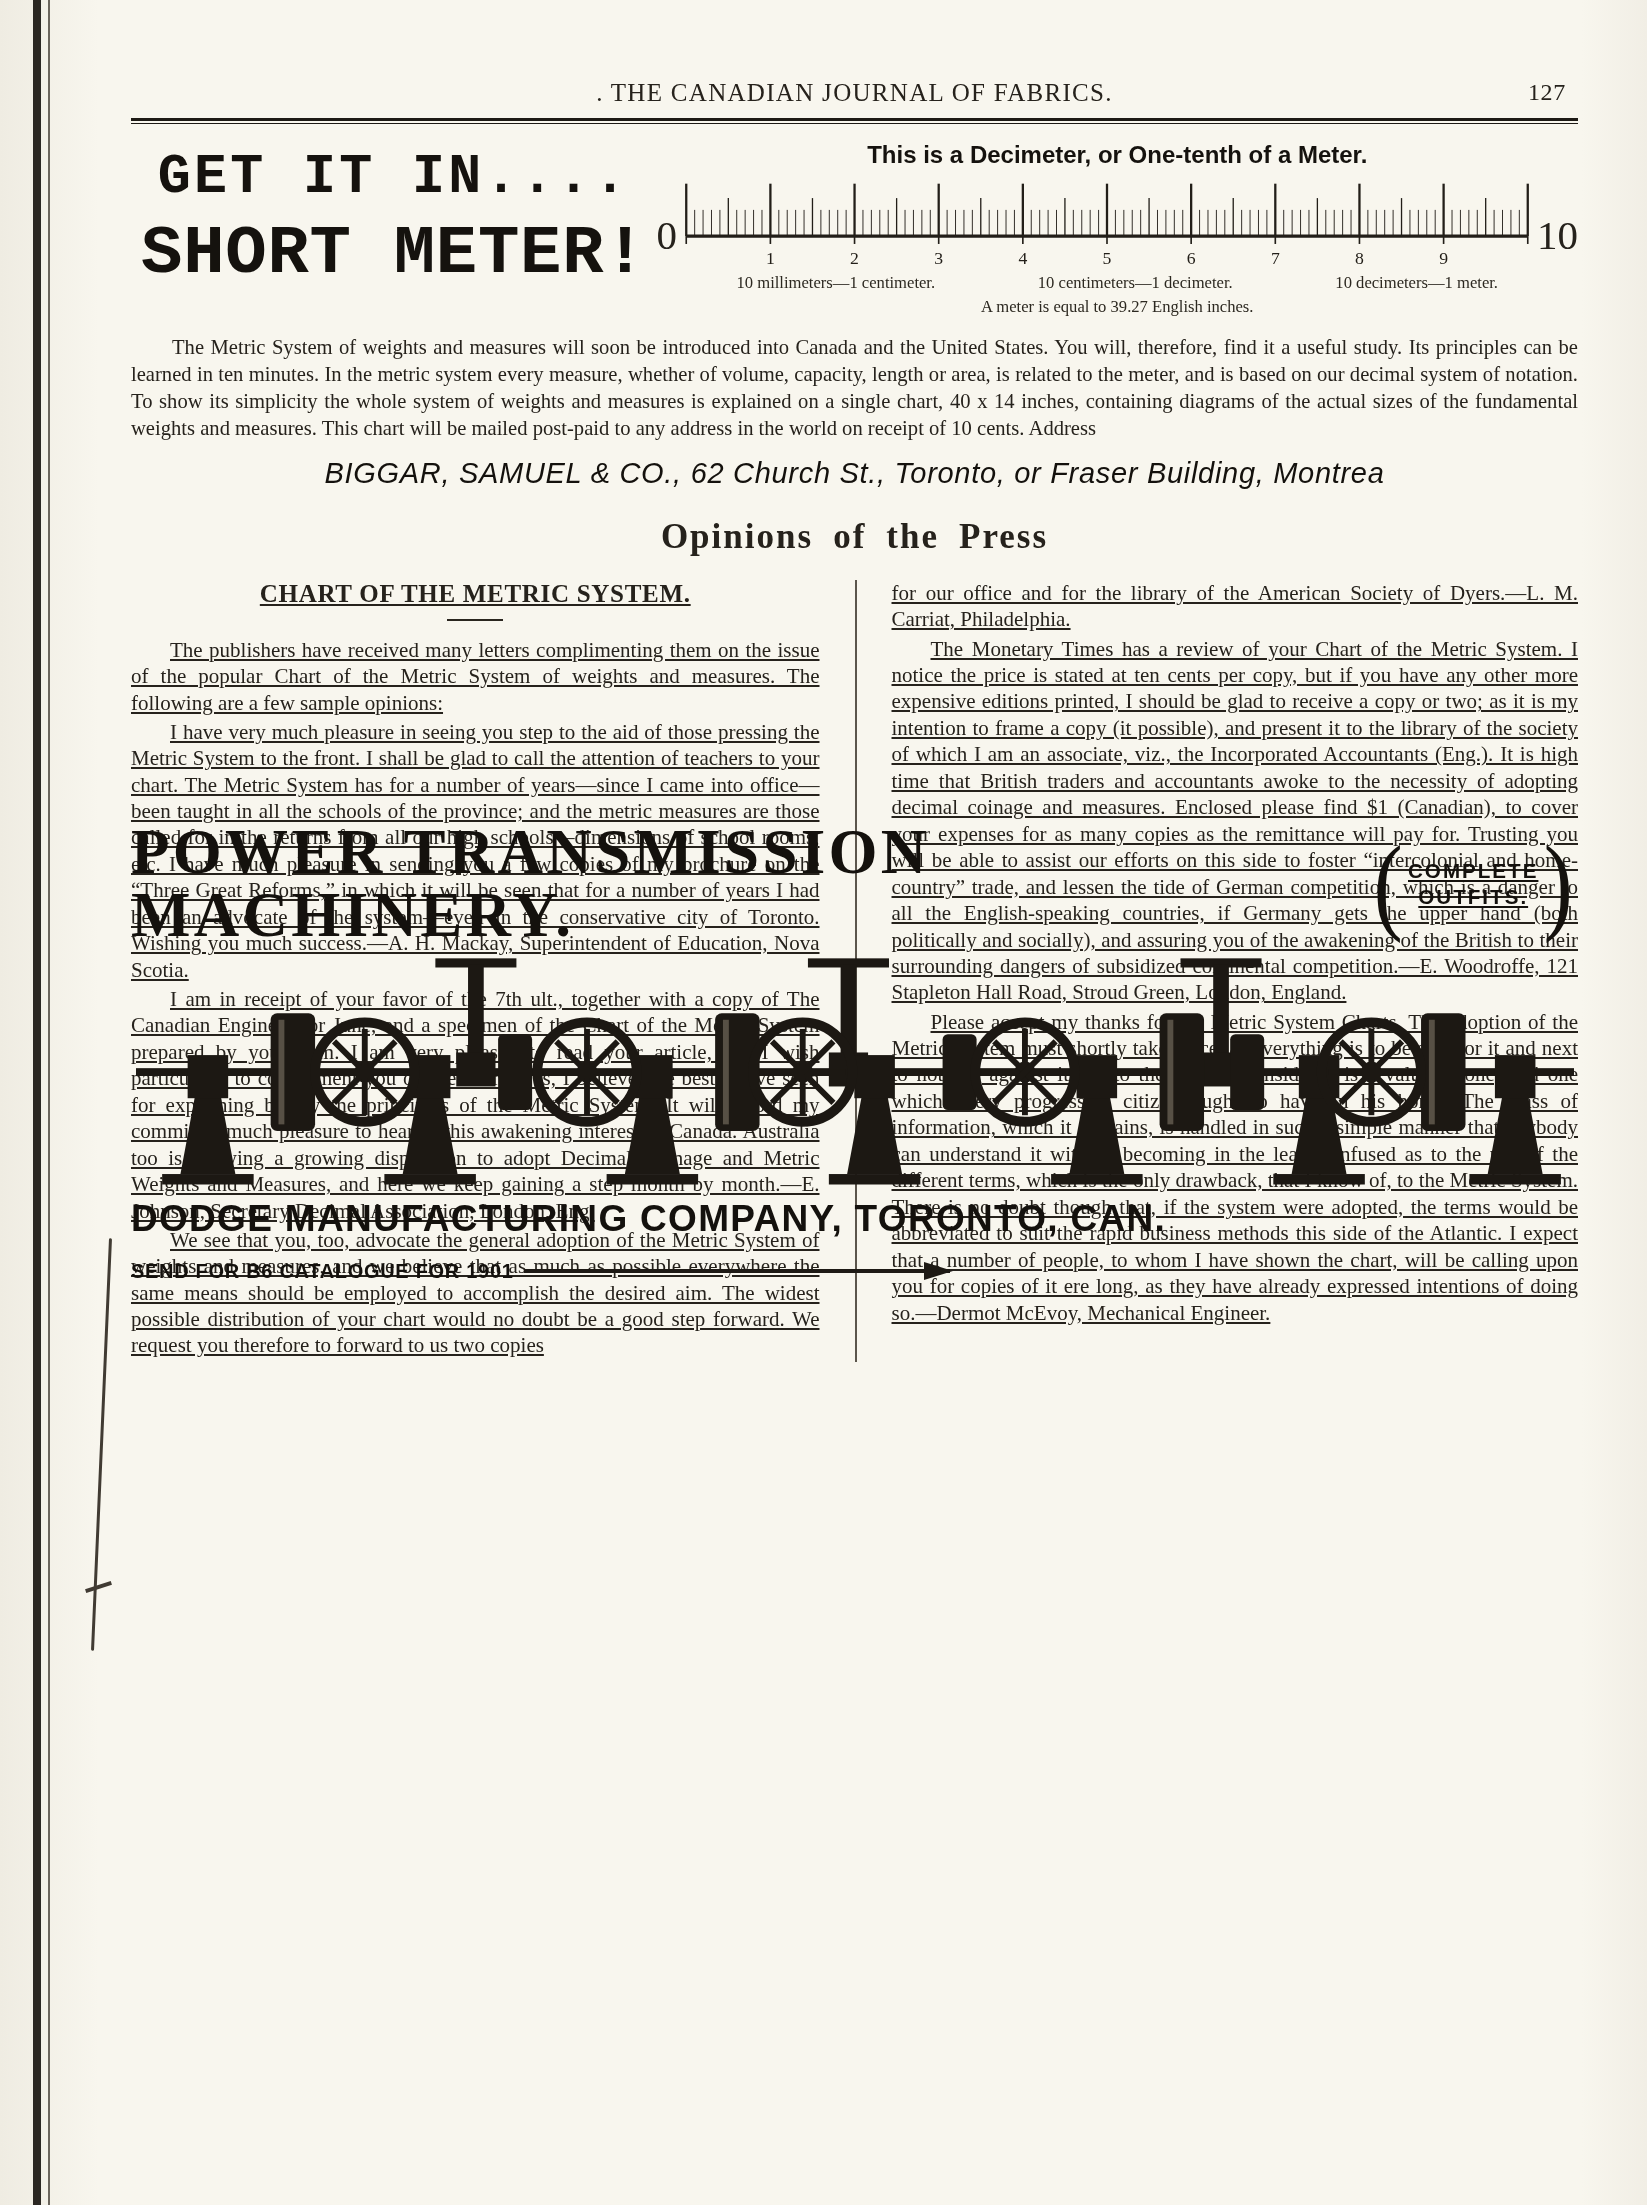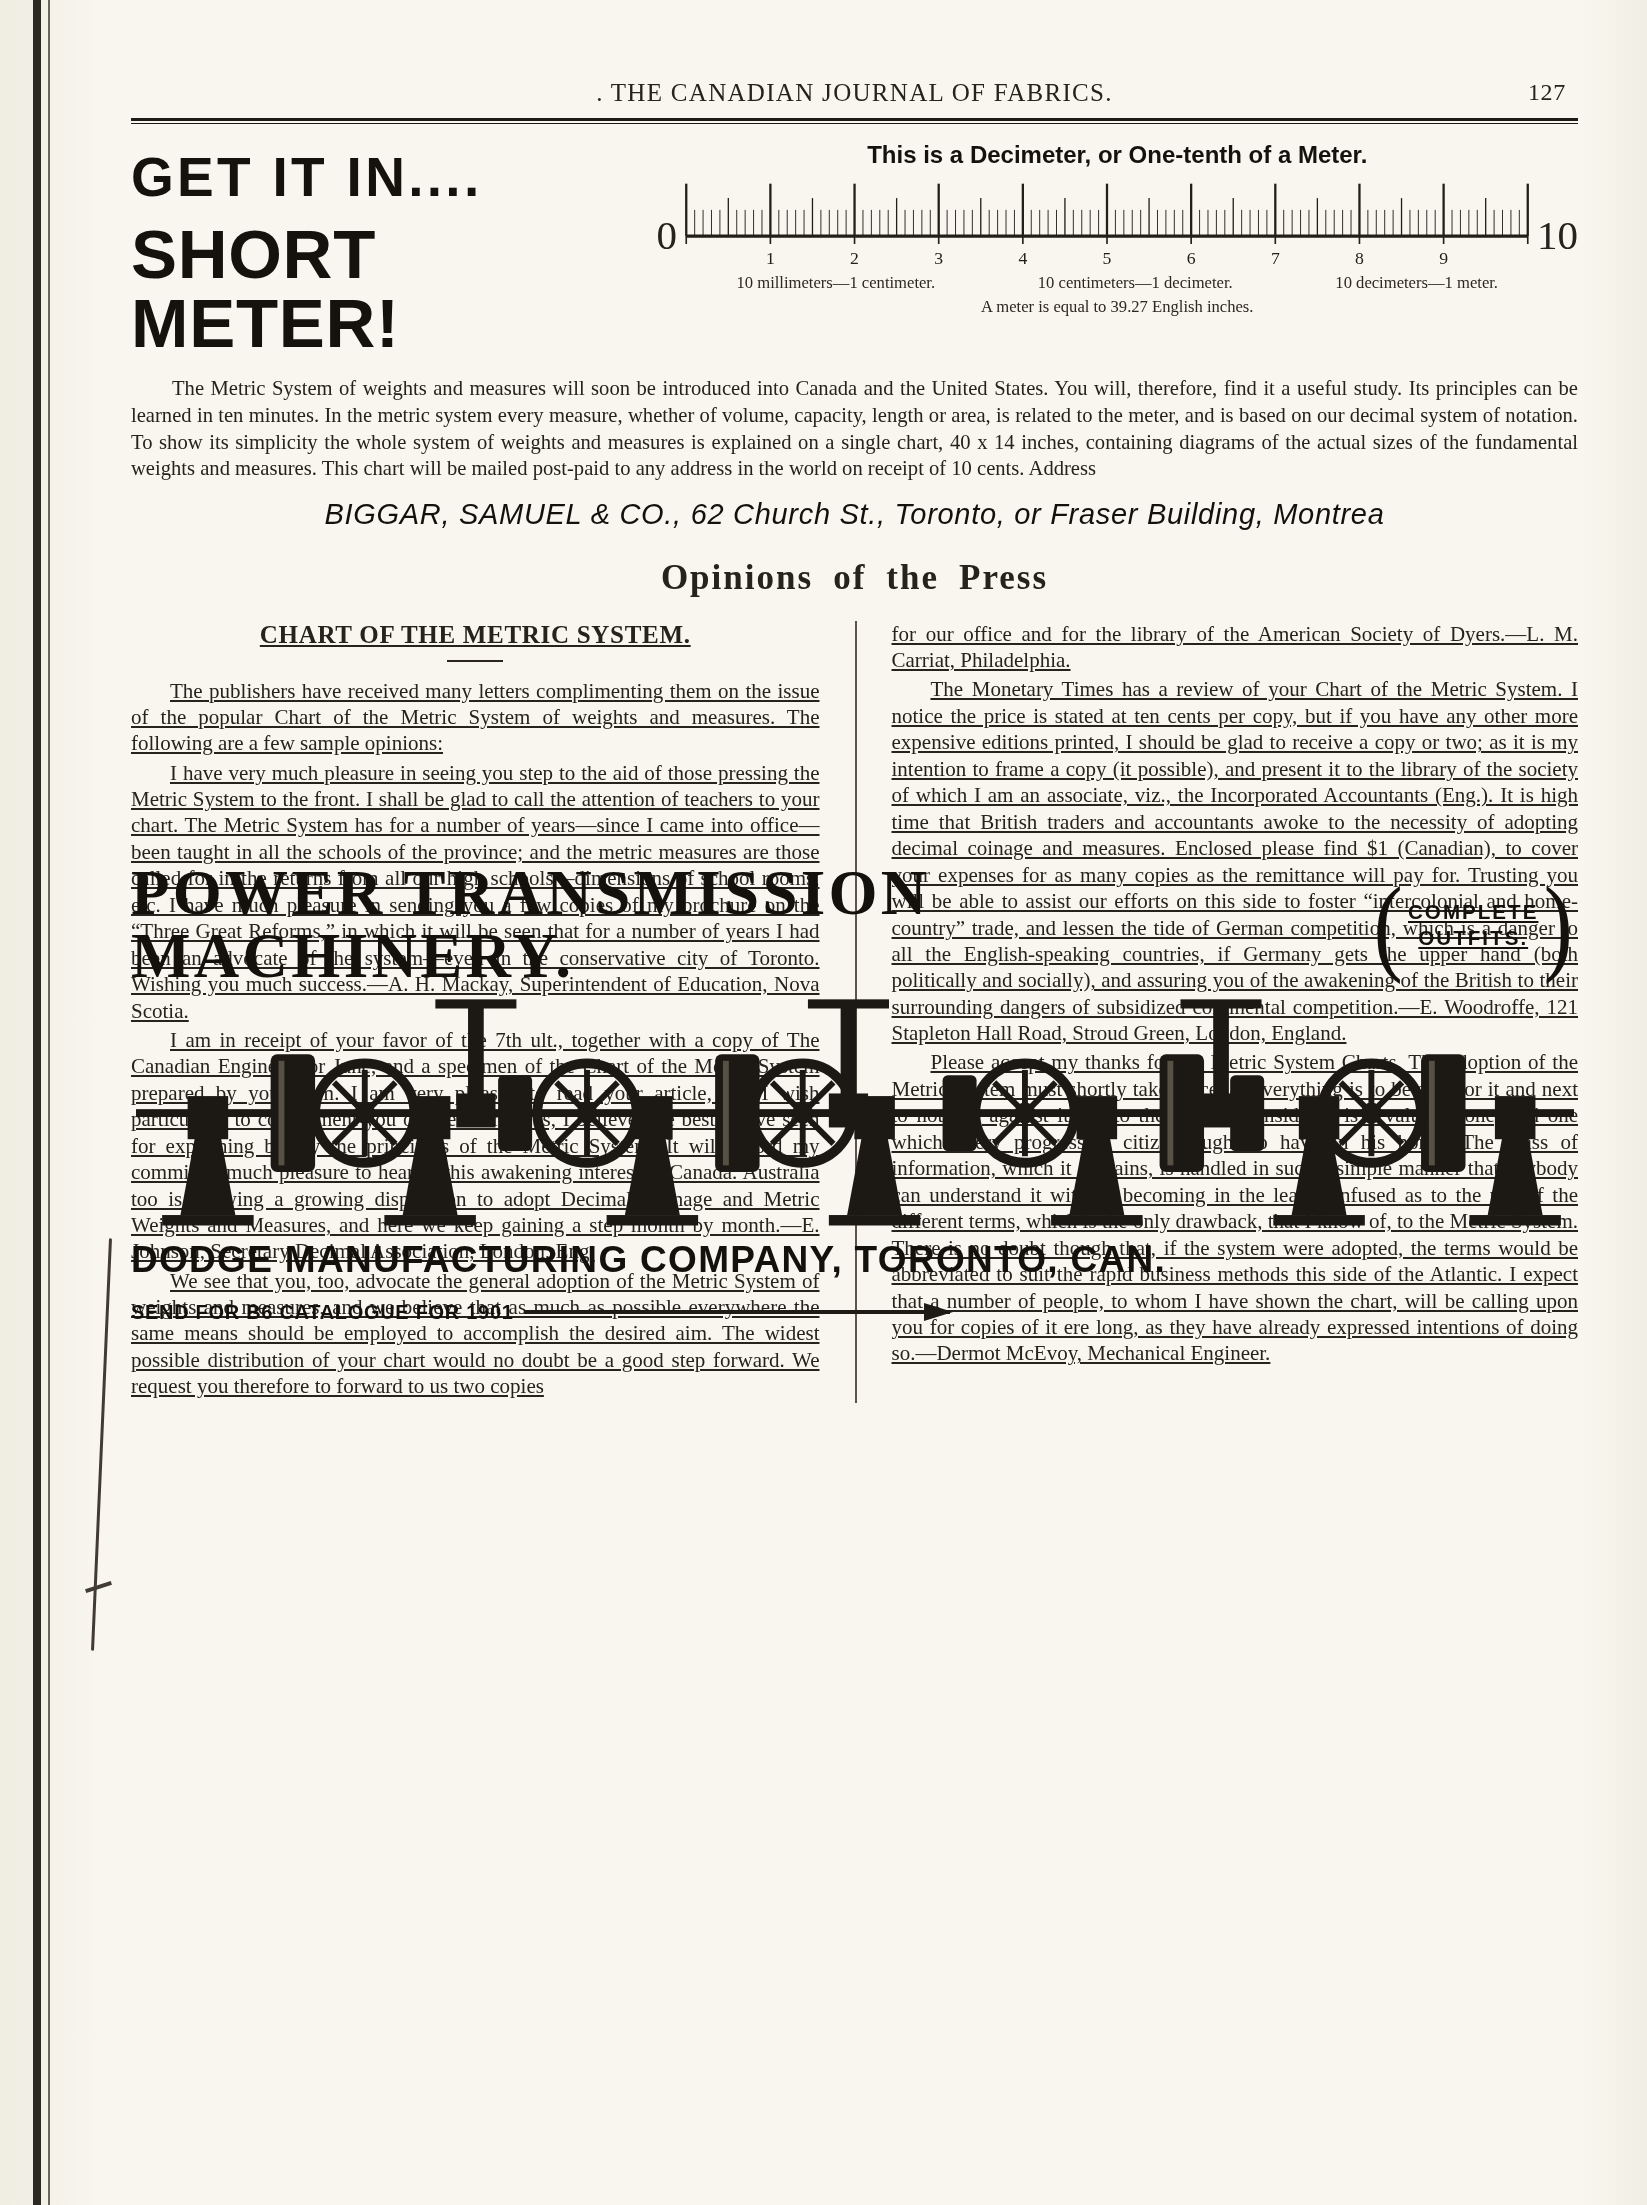--- a/index.html
+++ b/index.html
@@ -33,21 +33,21 @@
   }
   .content { position: relative; padding: 79px 69px 0 131px; }
 
   
   .masthead { position: relative; text-align: center; font-size: 25px; letter-spacing: 1.3px; }
   .page-number { position: absolute; right: 12px; top: 0; font-size: 24px; letter-spacing: 0.7px; }
   .double-rule { margin-top: 10.7px; height: 6px; border-top: 3.3px solid #1e1a15; border-bottom: 1.3px solid #1e1a15; }
 
   
   .meter-ad { display: flex; margin-top: 17.3px; }
-  .ad-left { width: 586px; padding-top: 9.3px; font-family: Liberation Sans, sans-serif; color: #15120e; }
+  .ad-left { width: 586px; padding-top: 9.3px; font-family: Liberation Mono, monospace; color: #15120e; text-align: center; }
   .headline1 { font-size: 55px; font-weight: 700; letter-spacing: 3.3px; line-height: 1; }
   .headline2 { font-size: 69px; font-weight: 700; letter-spacing: 0.7px; line-height: 1; margin-top: 14.6px; }
   .ad-right { flex: 1; text-align: center; }
   .ruler-caption { font-family: "Liberation Sans", "DejaVu Sans", sans-serif; font-weight: 700; font-size: 24px; color: #15120e; }
   .ruler-row { display: flex; align-items: flex-end; justify-content: center; margin-top: 4px; }
   .ruler { width: 852px; height: 100px; }
   .ruler-end { font-size: 41px; line-height: 1; margin-bottom: 17.3px; }
   .ruler-end.left { margin-right: 4px; }
   .ruler-end.right { margin-left: 4px; }
   .scale-notes { display: flex; justify-content: space-between; padding: 0 80px; font-size: 16.6px; color: #2c2820; margin-top: 0; }

